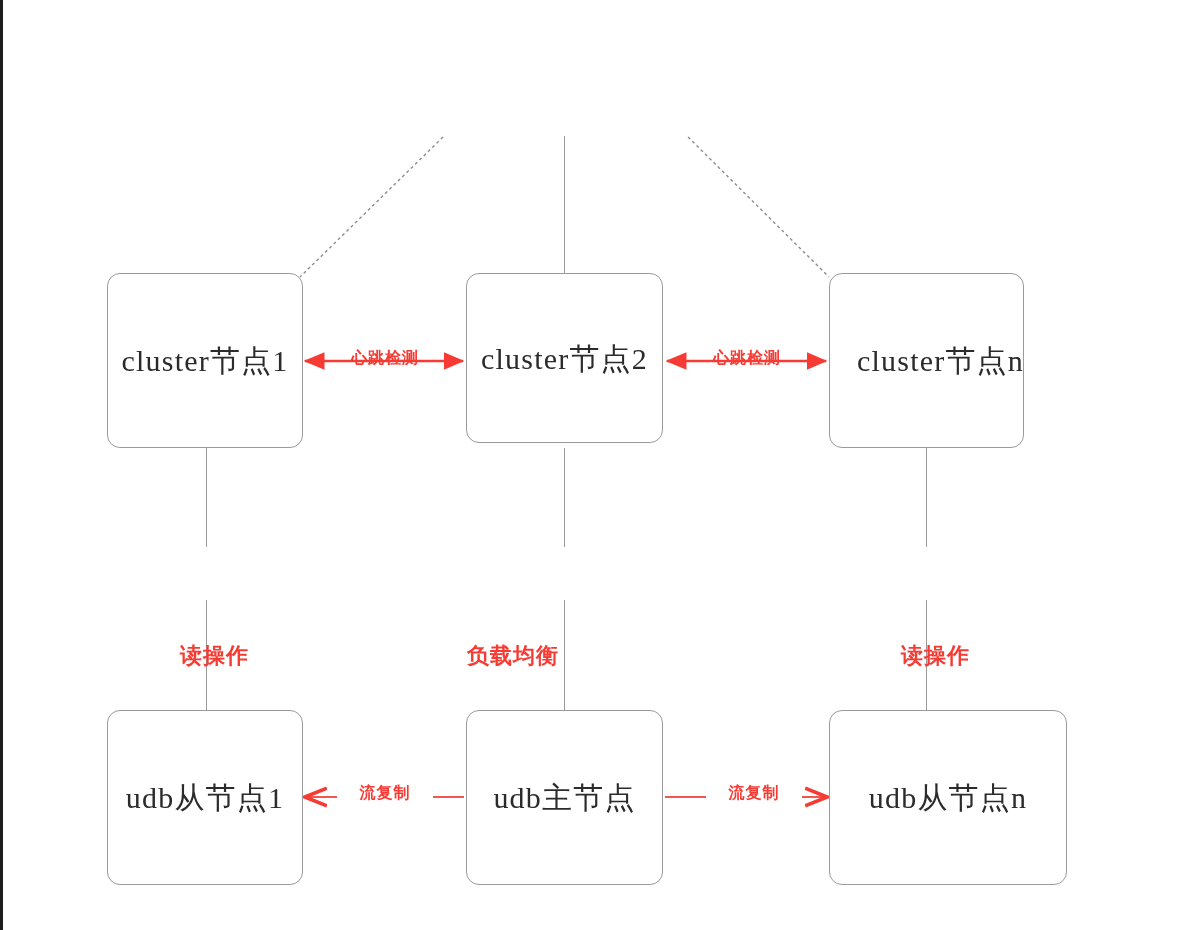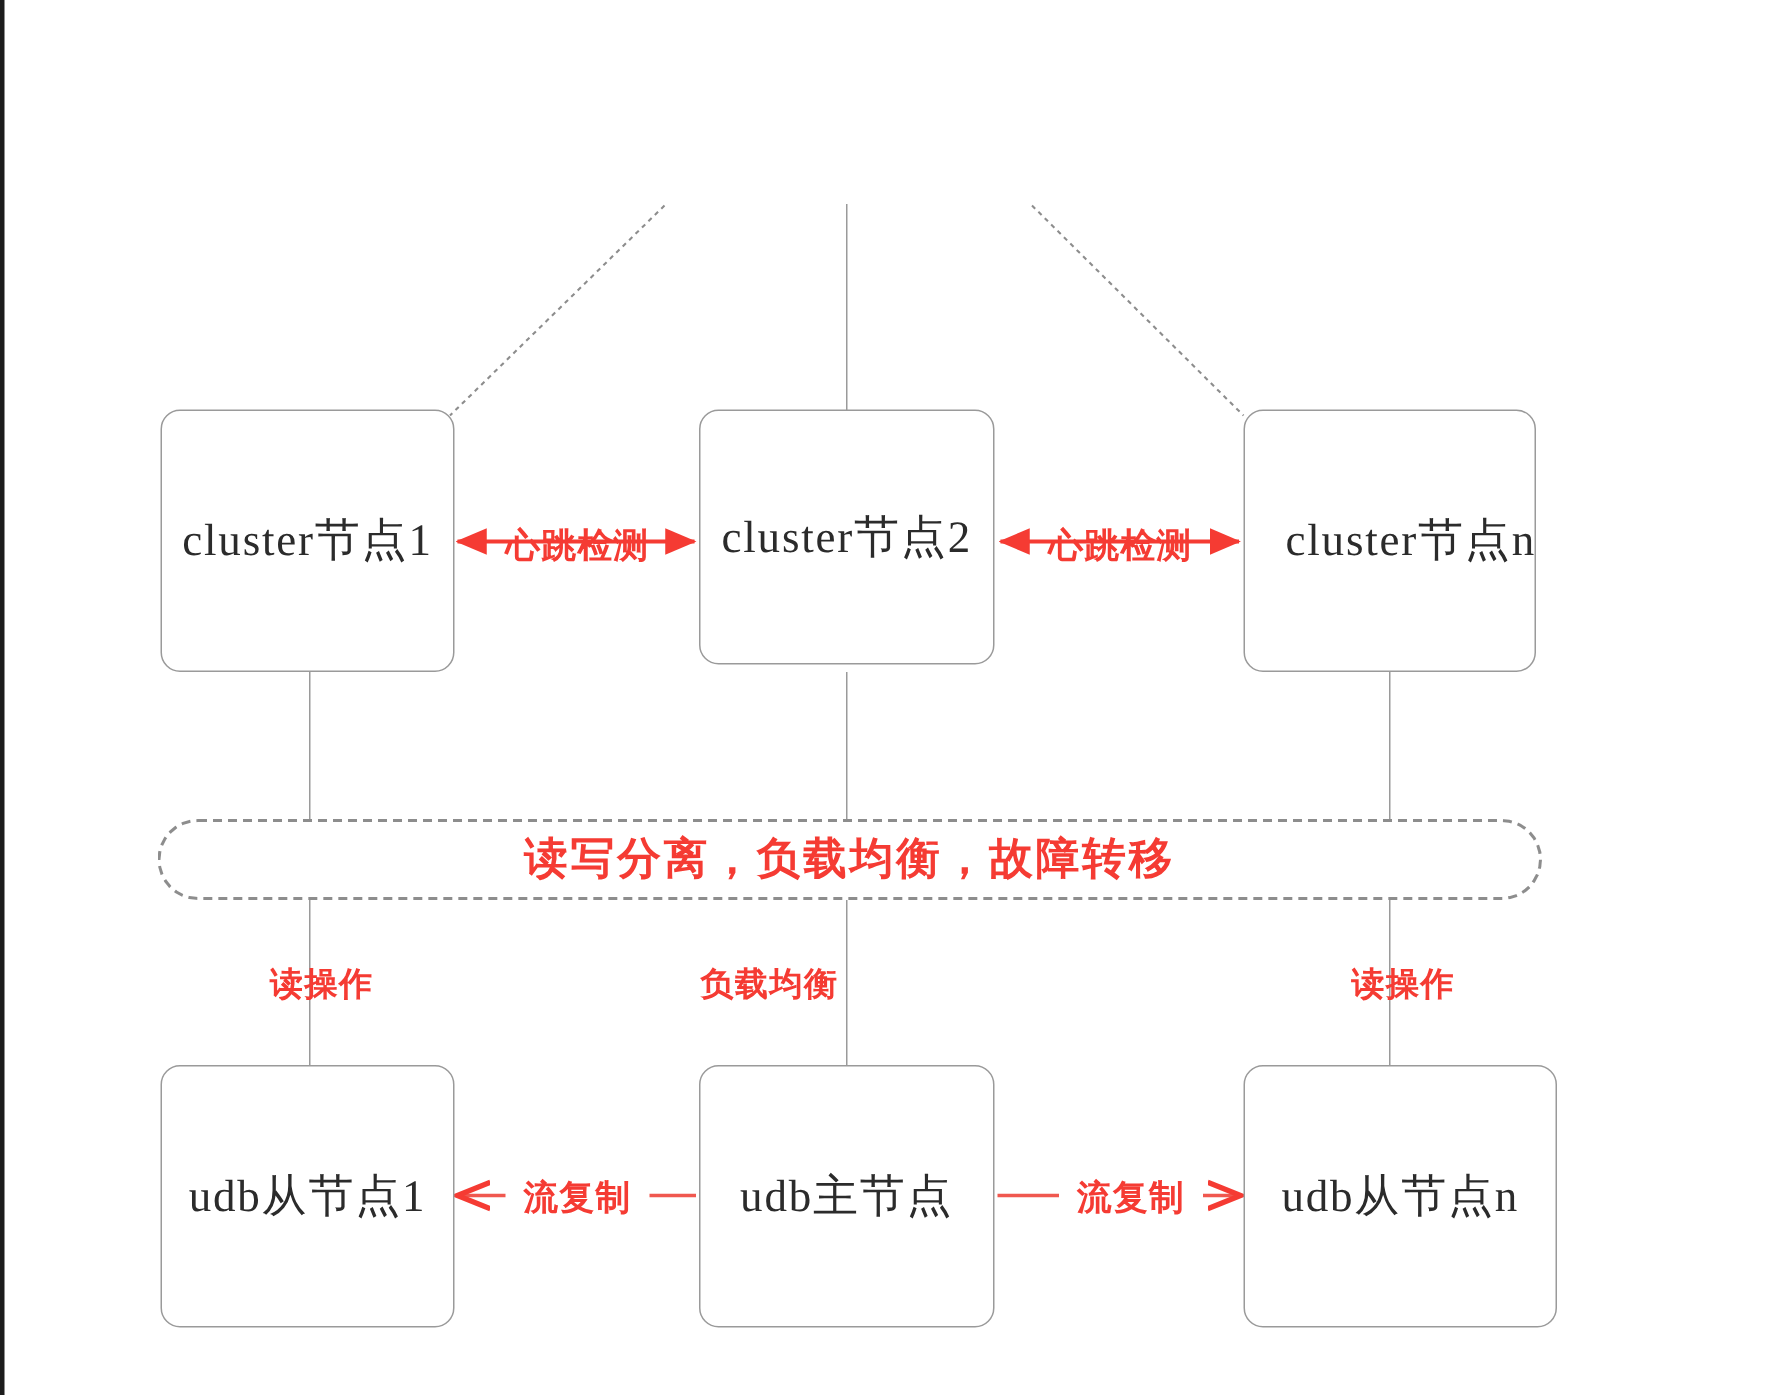--- a/index.html
+++ b/index.html
@@ -72,21 +72,21 @@
     height: 930px;
     pointer-events: none;
   }
 
   
   .edge-label {
     position: absolute;
     color: #f53b33;
     font-family: "DejaVu Sans", "Liberation Sans", sans-serif;
     font-weight: 700;
-    font-size: 23px;
+    font-size: 16px;
     letter-spacing: 1px;
     white-space: nowrap;
     text-align: center;
   }
   .edge-label.small {
     font-size: 22px;
   }
 </style>
 </head>
 <body>
@@ -142,41 +142,38 @@
     <span class="node-label">cluster节点n</span>
   </div>
 
   <div class="edge-label" style="left:322px; top:348px; width:126px;">
     <span>心跳检测</span>
   </div>
   <div class="edge-label" style="left:684px; top:348px; width:126px;">
     <span>心跳检测</span>
   </div>
 
-  <div class="node dashed" style="left:105px; top:546px; width:923px; height:54px; border-radius:27px;">
-    <span class="node-label red">读写分离，负载均衡，故障转移</span>
-  </div>
 
   <div class="edge-label small" style="left:163px; top:641px; width:86px; text-align:right;">
     <span>读操作</span>
   </div>
   <div class="edge-label small" style="left:451px; top:641px; width:108px; text-align:right;">
     <span>负载均衡</span>
   </div>
   <div class="edge-label small" style="left:884px; top:641px; width:86px; text-align:right;">
     <span>读操作</span>
   </div>
 
   <div class="node solid" style="left:107px; top:710px; width:196px; height:175px;">
     <span class="node-label">udb从节点1</span>
   </div>
   <div class="node solid" style="left:466px; top:710px; width:197px; height:175px;">
     <span class="node-label">udb主节点</span>
   </div>
-  <div class="node solid" style="left:829px; top:710px; width:209px; height:175px;">
+  <div class="node solid" style="left:829px; top:710px; width:238px; height:175px;">
     <span class="node-label">udb从节点n</span>
   </div>
 
   <div class="edge-label" style="left:337px; top:783px; width:96px; background:#ffffff;">
     <span>流复制</span>
   </div>
   <div class="edge-label" style="left:706px; top:783px; width:96px; background:#ffffff;">
     <span>流复制</span>
   </div>
 

